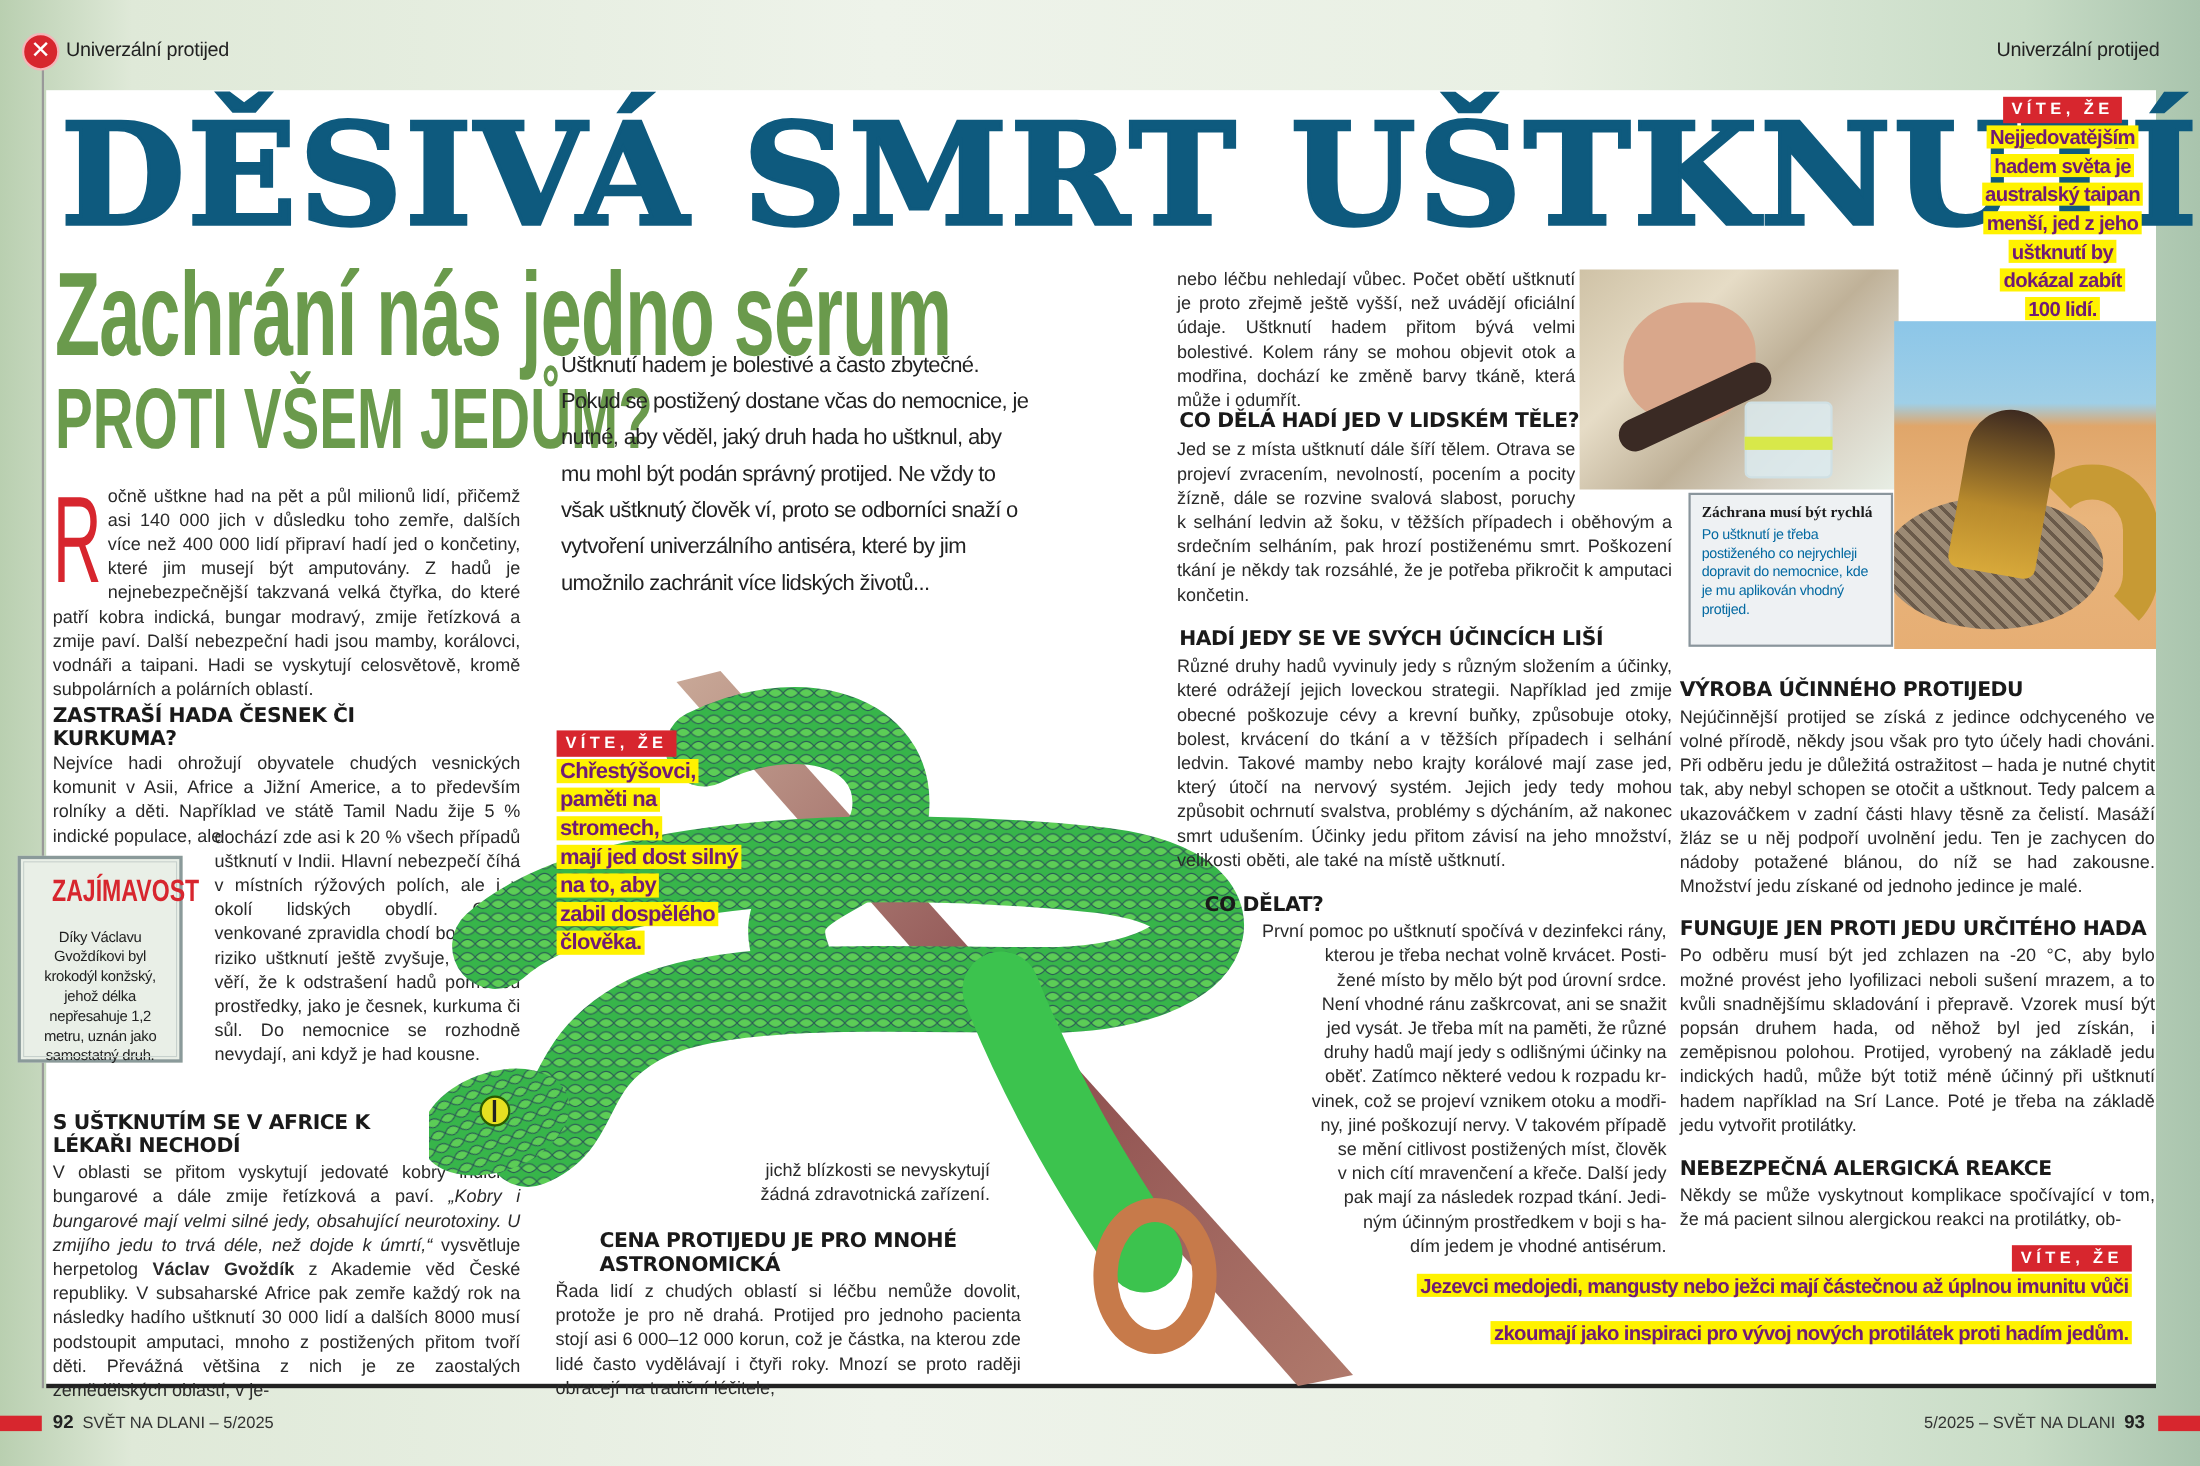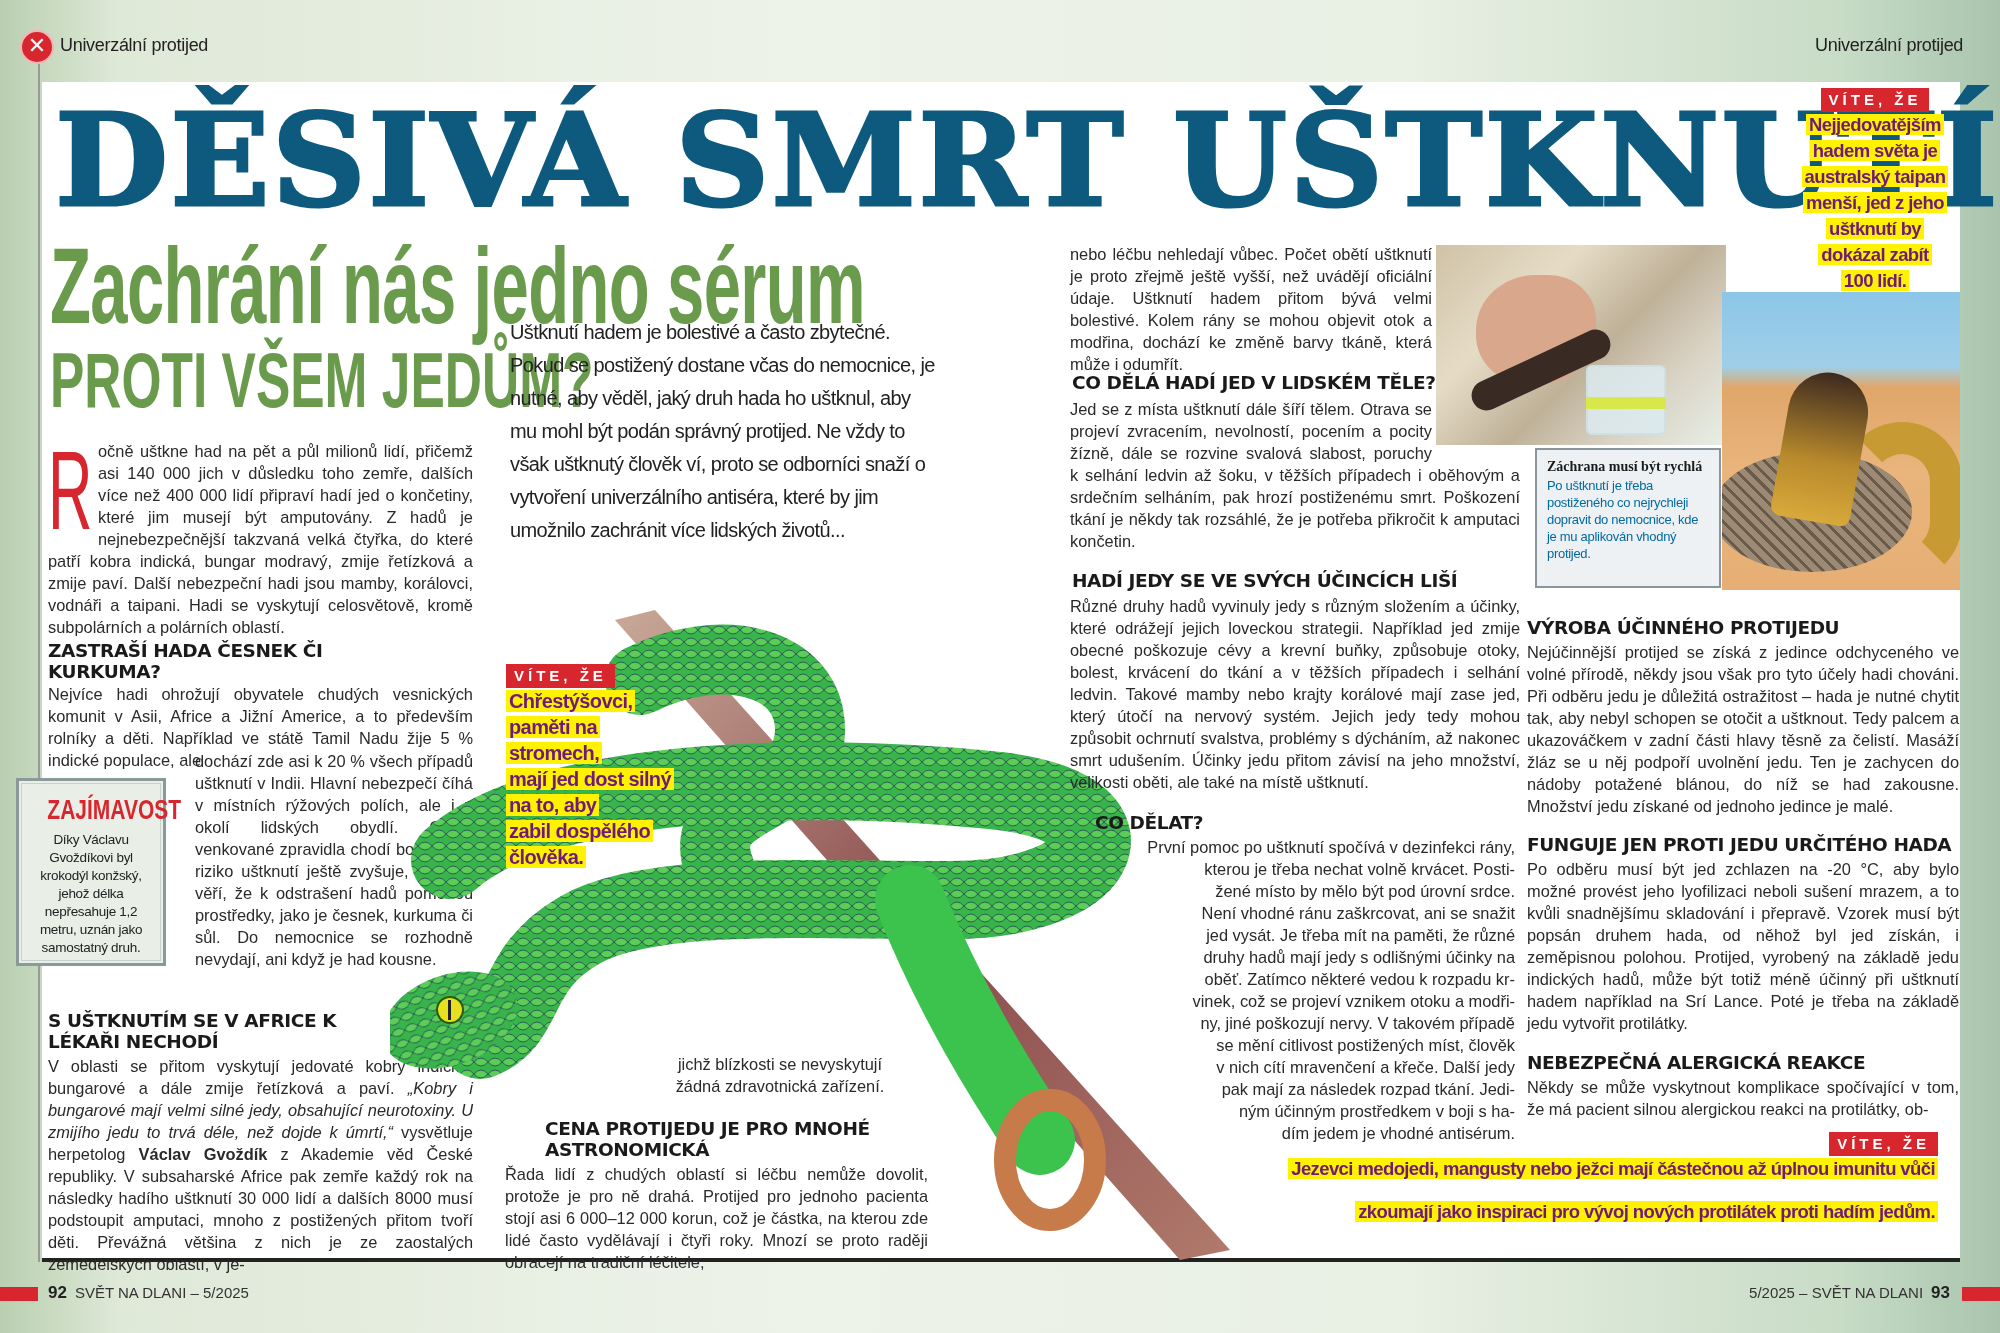--- a/index.html
+++ b/index.html
@@ -15,21 +15,21 @@
   .sub1{position:absolute;left:50px;top:232px;font-family:"Liberation Sans",sans-serif;font-weight:bold;font-size:108px;line-height:108px;color:#6a9a4c;transform:scaleX(0.62);transform-origin:left;white-space:nowrap;letter-spacing:-1px}
   .sub2{position:absolute;left:50px;top:340px;font-family:"Liberation Sans",sans-serif;font-weight:bold;font-size:78px;line-height:80px;color:#6a9a4c;transform:scaleX(0.66);transform-origin:left;white-space:nowrap}
   .intro{position:absolute;left:510px;top:316px;width:430px;font-size:20px;line-height:33px;color:#222;font-family:Liberation Sans, sans-serif;letter-spacing:-0.6px}
   .body{font-size:16.4px;line-height:22px;color:#2a2a2a;text-align:justify;font-family:"Liberation Sans",sans-serif}
   .h3{font-family:"DejaVu Sans","Liberation Sans",sans-serif;font-weight:900;font-size:18.5px;line-height:21px;color:#1a1a1a;text-transform:uppercase;letter-spacing:-0.4px}
   .dropcap{float:left;font-family:"Liberation Sans",sans-serif;font-size:112px;line-height:90px;color:#d7262e;margin:6px 10px 0 0;transform:scaleX(0.55);transform-origin:left;width:40px;font-weight:normal}
   .vite-tag{display:inline-block;background:#d7262e;color:#fff;font-weight:bold;font-size:15px;letter-spacing:4px;padding:2px 8px;line-height:20px}
   .hl{background:#fff200;color:#701a75;font-weight:bold;padding:0 3px;line-height:26px;box-decoration-break:clone;-webkit-box-decoration-break:clone}
   .zaj{position:absolute;left:16px;top:778px;width:150px;height:188px;background:#e9efe7;border:3px solid #8a9a9a;outline:1px solid #c7d1cd;outline-offset:-6px;text-align:center;padding:14px 6px}
   .zaj .t{font-family:"Liberation Sans",sans-serif;font-weight:bold;color:#d7262e;font-size:28px;line-height:30px;transform:scaleX(0.75);display:inline-block}
-  .zaj .b{font-size:13.5px;line-height:18px;color:#222;margin-top:6px;letter-spacing:-0.3px}
+  .zaj .b{font-size:13.5px;line-height:18px;color:#222;margin-top:18px;letter-spacing:-0.3px}
   .photo1{position:absolute;left:1436px;top:245px;width:290px;height:200px;overflow:hidden;
     background:linear-gradient(135deg,#cfc2a6 0%,#e6dcc6 30%,#bfb198 55%,#d8d2c4 75%,#e8efe6 100%)}
   .photo1 .hand{position:absolute;left:40px;top:30px;width:120px;height:110px;border-radius:50% 40% 50% 45%;background:#d9a78b}
   .photo1 .cup{position:absolute;left:150px;top:120px;width:80px;height:70px;border-radius:6px;background:rgba(220,235,240,.85);border:2px solid #cfe0e4}
   .photo1 .band{position:absolute;left:150px;top:152px;width:80px;height:12px;background:#d8e84a}
   .photo1 .snk{position:absolute;left:30px;top:110px;width:150px;height:30px;border-radius:20px;background:#3a2a24;transform:rotate(-25deg)}
   .cap1{position:absolute;left:1535px;top:448px;width:186px;height:140px;background:#eef1f3;border:2px solid #8a959c;padding:8px 10px}
   .cap1 .ct{font-family:Liberation Serif, serif;font-weight:bold;font-size:14px;line-height:17px;color:#1a1a1a}
   .cap1 .cb{font-size:13px;line-height:17px;color:#0369a1;margin-top:2px;letter-spacing:-0.3px}
   .photo2{position:absolute;left:1722px;top:292px;width:238px;height:298px;overflow:hidden;
@@ -109,21 +109,21 @@
   <div>
     <span class="hl">Chřestýšovci,</span><br>
     <span class="hl">paměti na stromech,</span><br>
     <span class="hl">mají jed dost silný</span><br>
     <span class="hl">na to, aby</span><br>
     <span class="hl">zabil dospělého</span><br>
     <span class="hl">člověka.</span>
   </div>
 </div>
 
-<div class="abs body" style="left:660px;top:1053px;width:240px;text-align:center">jichž blízkosti se nevyskytují žádná zdravotnická zařízení.</div>
+<div class="abs body" style="left:660px;top:1053px;width:240px;text-align:right">jichž blízkosti se nevyskytují žádná zdravotnická zařízení.</div>
 <div class="abs h3" style="left:545px;top:1118px;width:360px;text-indent:-0px">CENA PROTIJEDU JE PRO MNOHÉ ASTRONOMICKÁ</div>
 <div class="abs body" style="left:505px;top:1163px;width:423px">Řada lidí z chudých oblastí si léčbu nemůže dovolit, protože je pro ně drahá. Protijed pro jednoho pacienta stojí asi 6 000–12 000 korun, což je částka, na kterou zde lidé často vydělávají i čtyři roky. Mnozí se proto raději obracejí na tradiční léčitele,</div>
 
 <div class="abs body" style="left:1070px;top:243px;width:362px">nebo léčbu nehledají vůbec. Počet obětí uštknutí je proto zřejmě ještě vyšší, než uvádějí oficiální údaje. Uštknutí hadem přitom bývá velmi bolestivé. Kolem rány se mohou objevit otok a modřina, dochází ke změně barvy tkáně, která může i odumřít.</div>
 <div class="abs h3" style="left:1072px;top:372px;width:400px">CO DĚLÁ HADÍ JED V LIDSKÉM TĚLE?</div>
 <div class="abs body" style="left:1070px;top:398px;width:362px;height:66px;overflow:hidden">Jed se z místa uštknutí dále šíří tělem. Otrava se projeví zvracením, nevolností, pocením a pocity žízně, dále se rozvine svalová slabost, poruchy vědomí i dechu, může dojít k selhání ledvin až šoku, v těžších případech i oběhovým a srdečním selháním, pak hrozí postiženému smrt. Poškození tkání je někdy tak rozsáhlé, že je potřeba přikročit k amputaci končetin.</div>
 <div class="abs body" style="left:1070px;top:398px;width:450px;clip-path:inset(66px 0 0 0)">Jed se z místa uštknutí dále šíří tělem. Otrava se projeví zvracením, nevolností, pocením a pocity žízně, dále se rozvine svalová slabost, poruchy vědomí i dechu, může dojít k selhání ledvin až šoku, v těžších případech i oběhovým a srdečním selháním, pak hrozí postiženému smrt. Poškození tkání je někdy tak rozsáhlé, že je potřeba přikročit k amputaci končetin.</div>
 
 <div class="abs h3" style="left:1072px;top:570px;width:450px">HADÍ JEDY SE VE SVÝCH ÚČINCÍCH LIŠÍ</div>
 <div class="abs body" style="left:1070px;top:595px;width:450px">Různé druhy hadů vyvinuly jedy s různým složením a účinky, které odrážejí jejich loveckou strategii. Například jed zmije obecné poškozuje cévy a krevní buňky, způsobuje otoky, bolest, krvácení do tkání a v těžších případech i selhání ledvin. Takové mamby nebo krajty korálové mají zase jed, který útočí na nervový systém. Jejich jedy tedy mohou způsobit ochrnutí svalstva, problémy s dýcháním, až nakonec smrt udušením. Účinky jedu přitom závisí na jeho množství, velikosti oběti, ale také na místě uštknutí.</div>

